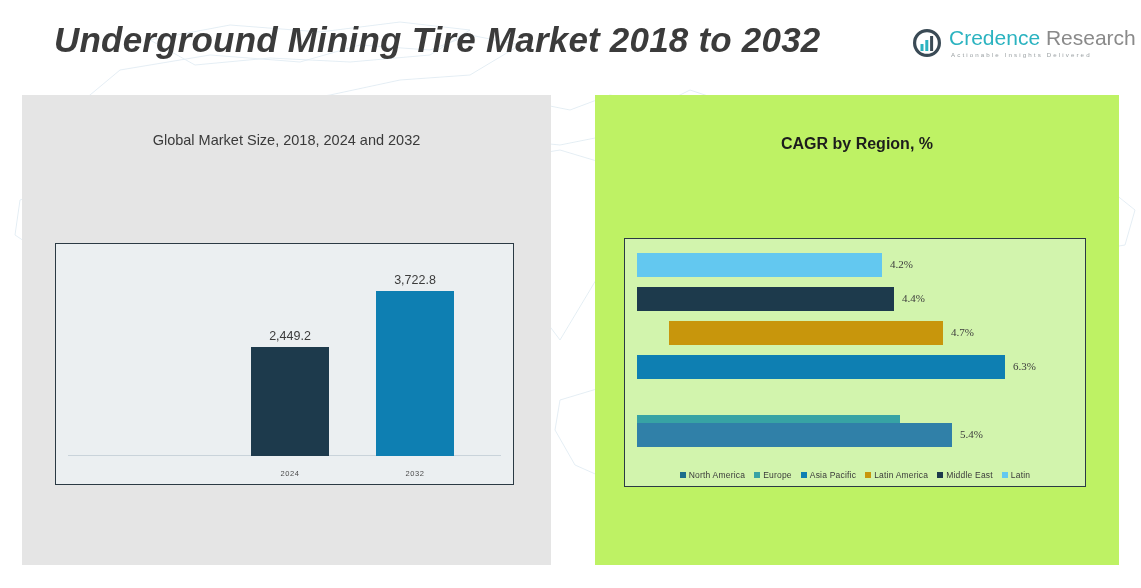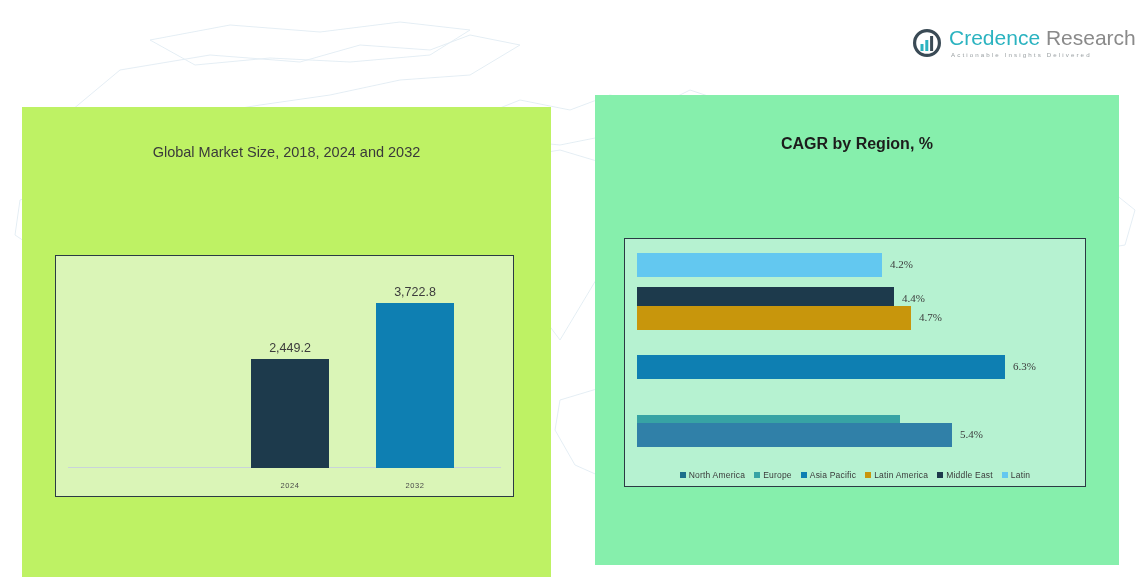--- a/index.html
+++ b/index.html
@@ -29,22 +29,22 @@
     font-size:21px;color:#8a8a8a;white-space:nowrap;
   }
   #logo-text .cred{color:#2bb3c0;}
   #logo-tagline{
     position:absolute;left:40px;top:25px;
     font-size:6.2px;color:#9aa0a3;letter-spacing:2.1px;white-space:nowrap;
   }
 
   
   .panel{position:absolute;top:95px;height:470px;z-index:1;}
-  #panel-left{left:22px;width:529px;background:#bef264;margin-top:12px;}
-  #panel-right{left:595px;width:524px;background:#86efac;}
+  #panel-left{left:22px;width:529px;background:#e5e5e5;}
+  #panel-right{left:595px;width:524px;background:#bef264;}
 
   .panel-heading{
     position:absolute;width:100%;text-align:center;color:#2b2b2b;
   }
   #left-heading-1{top:37px;font-size:14.5px;color:#3a3a3a;}
   #left-heading-2{top:58px;font-size:16px;font-weight:bold;color:#1c1c1c;}
   #right-heading{top:40px;font-size:16px;font-weight:bold;color:#1c1c1c;}
 
   
   #chart-left{
@@ -101,20 +101,21 @@
     <path d="M950 330 L1010 320 L1070 340 L1090 380 L1060 420 L1000 430 L950 400 L935 365 Z"></path>
     <path d="M560 400 L610 385 L660 400 L690 430 L670 470 L620 485 L575 465 L555 430 Z"></path>
     <path d="M20 200 L60 185 L95 205 L85 245 L45 255 L15 235 Z"></path>
     <path d="M1080 200 L1110 190 L1135 210 L1125 245 L1095 250 L1075 230 Z"></path>
     <path d="M420 470 L470 460 L510 480 L500 520 L455 535 L420 515 Z"></path>
     <path d="M150 40 L230 25 L320 32 L400 22 L470 30 L430 55 L350 62 L270 58 L195 65 Z"></path>
   </g>
 </svg>
 
 <div id="header">
+  <div id="page-title">Underground Mining Tire Market 2018 to 2032</div>
 
   <div id="logo">
     <svg id="logo-mark" viewBox="0 0 32 32" xmlns="http://www.w3.org/2000/svg">
       <path d="M16 2 a14 14 0 1 0 0 28 a14 14 0 1 0 0 -28 Z M16 5.2 a10.8 10.8 0 1 1 0 21.6 a10.8 10.8 0 1 1 0 -21.6 Z" fill="#3a4a55"></path>
       <rect x="9.5" y="17" width="3" height="7" fill="#2bb3c0"></rect>
       <rect x="14.3" y="13" width="3" height="11" fill="#2bb3c0"></rect>
       <rect x="19.1" y="9" width="3" height="15" fill="#3a4a55"></rect>
     </svg>
     <div id="logo-text">
       <span class="cred">Credence</span><span> Research</span>
@@ -149,21 +150,21 @@
   <div id="chart-right">
     <div id="hbars">
         <div class="hbar-row" style="top: 14px; width: 420px;">
           <div class="hbar" style="width: 245px; background: rgb(99, 200, 240);"></div>
           <div class="hbar-value" style="left: 253px;">4.2%</div>
         </div>
         <div class="hbar-row" style="top: 48px; width: 420px;">
           <div class="hbar" style="width: 257px; background: rgb(29, 58, 76);"></div>
           <div class="hbar-value" style="left: 265px;">4.4%</div>
         </div>
-        <div class="hbar-row" style="top: 67px; width: 420px;">
+        <div class="hbar-row" style="top: 82px; width: 420px; margin-left: 32px;">
           <div class="hbar" style="width: 274px; background: rgb(200, 150, 12);"></div>
           <div class="hbar-value" style="left: 282px;">4.7%</div>
         </div>
         <div class="hbar-row" style="top: 116px; width: 420px;">
           <div class="hbar" style="width: 368px; background: rgb(14, 127, 178);"></div>
           <div class="hbar-value" style="left: 376px;">6.3%</div>
         </div>
         <div class="hbar-row" style="top: 144px; width: 420px; margin-top: 32px;">
           <div class="hbar" style="width: 263px; background: rgb(55, 163, 164);"></div>
           <div class="hbar-value" style="left: 271px;">4.5%</div>

